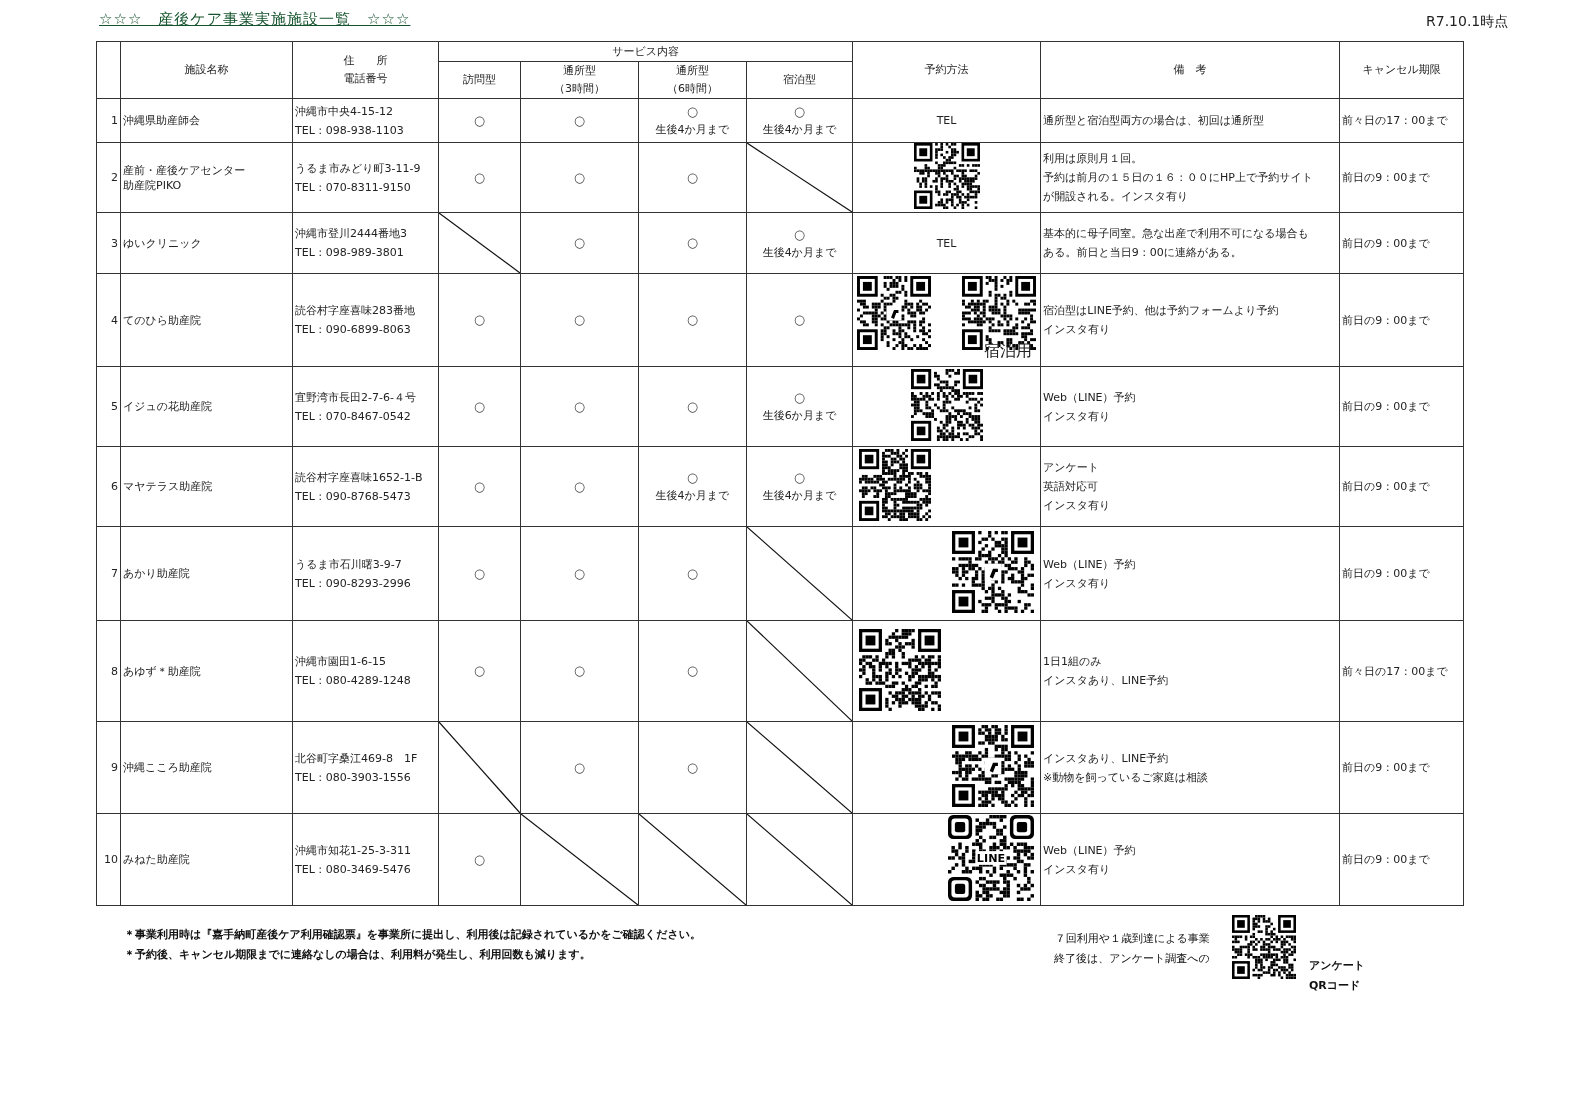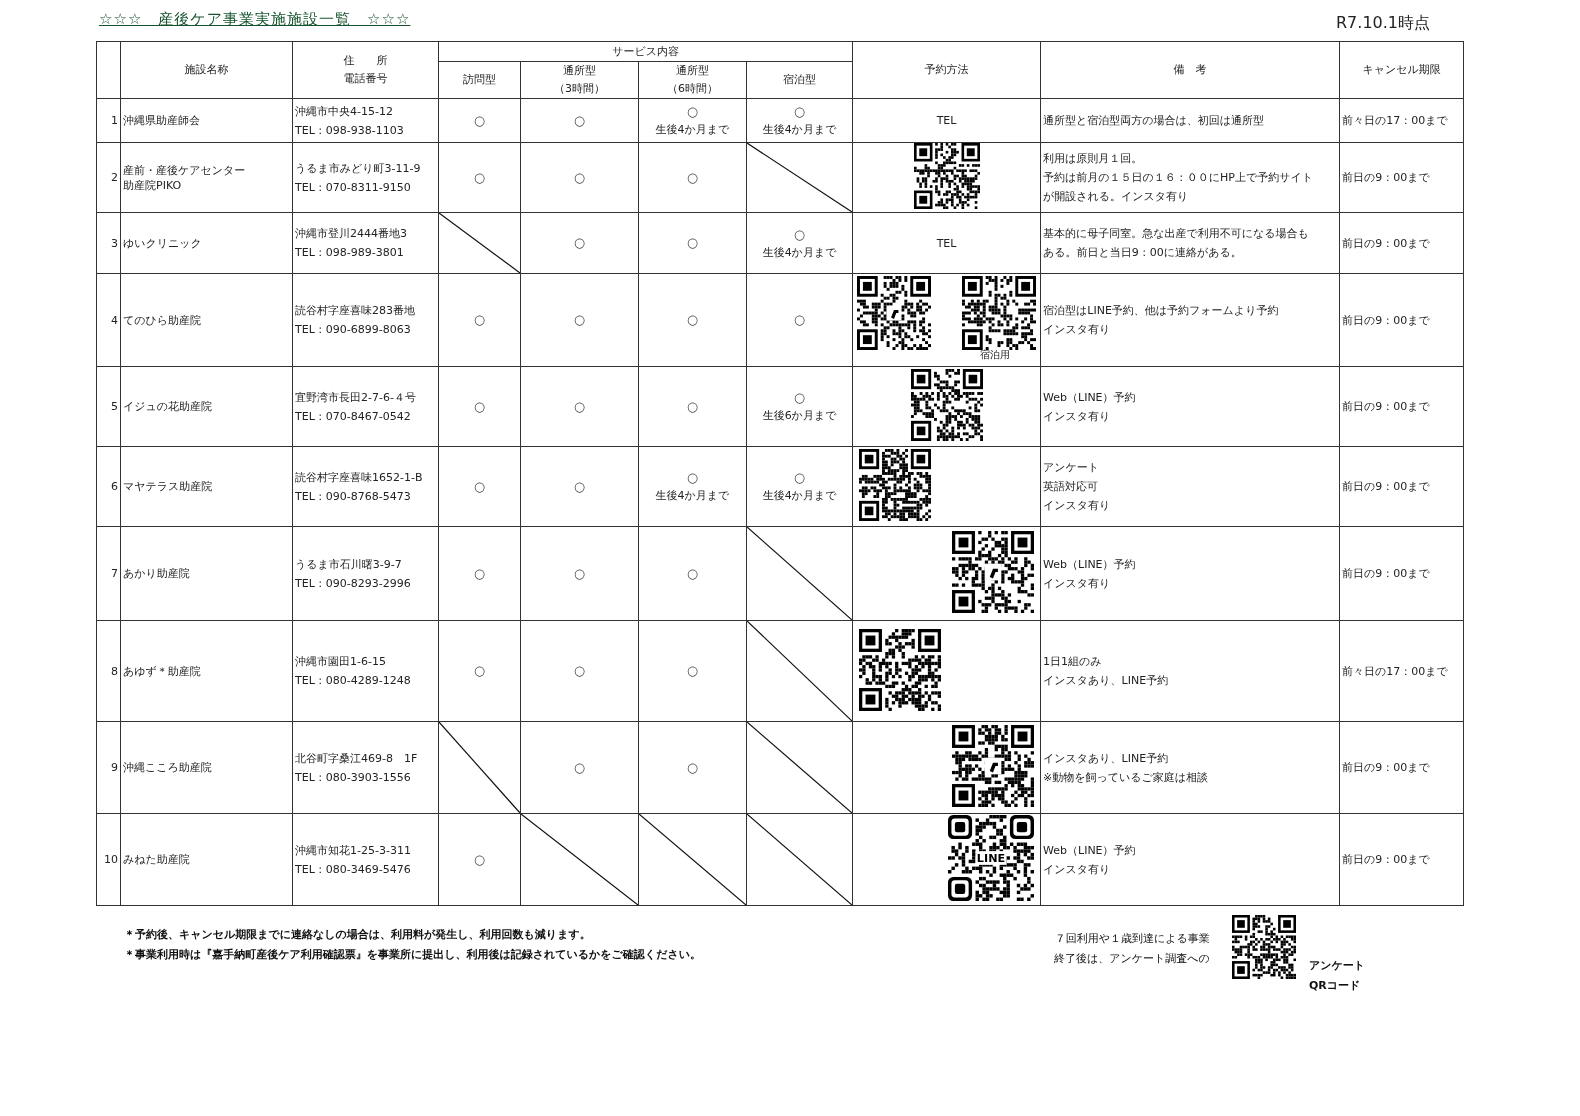--- a/index.html
+++ b/index.html
@@ -1,36 +1,36 @@
 <!DOCTYPE html>
 <html><head>
 <meta charset="utf-8">
 <style>
   html, body { margin:0; padding:0; background:#ffffff; }
   body { width:1580px; height:1116px; position:relative; overflow:hidden;
          font-family:"DejaVu Sans","Liberation Sans",sans-serif; color:#222; }
   .title { position:absolute; left:99px; top:10px; font-size:15px; text-decoration:underline; letter-spacing:1px; color:#14532d; }
-  .asof { position:absolute; left:1336px; top:13px; font-size:16px; color:#222; }
+  .asof { position:absolute; left:1426px; top:13px; font-size:14px; color:#222; }
   table.grid { position:absolute; left:96px; top:41px; border-collapse:collapse; table-layout:fixed; width:1368px; }
   table.grid td, table.grid th { border:1.3px solid #333; font-weight:normal; font-size:11px; padding:0; position:relative; }
   th { text-align:center; vertical-align:middle; line-height:18px; }
   td { vertical-align:middle; }
   td.no { text-align:right; padding-right:2px !important; font-size:11.5px; }
   td.name { padding-left:2px !important; font-size:11.5px; }
   td.addr { padding-left:2px !important; font-size:11px; line-height:19px; }
   td.svc { text-align:center; font-size:11px; line-height:17px; }
   td.method { text-align:center; font-size:11.5px; }
   td.notes { padding-left:2px !important; font-size:11px; line-height:19px; }
   td.cancel { padding-left:2px !important; font-size:11px; }
   .circle { display:inline-block; font-size:13px; color:#444; }
   .na { position:absolute; inset:0; }
   .na svg { width:100%; height:100%; display:block; }
   .qr { display:inline-block; background:#fff; position:relative; }
   .qr svg { display:block; }
-  .qr-label { position:absolute; right:26px; bottom:2px; font-size:10px; }
+  .qr-label { position:absolute; right:4px; bottom:2px; font-size:16px; }
   .notes-foot { position:absolute; left:124px; top:925px; font-size:11px; font-weight:bold; line-height:20px; color:#111; }
   .survey-text { position:absolute; left:1054px; top:929px; font-size:11px; font-weight:normal; line-height:20px; text-align:right; color:#111; }
   .survey-qr { position:absolute; left:1232px; top:915px; }
   .survey-label { position:absolute; left:1309px; top:930px; font-size:11px; font-weight:bold; line-height:20px; color:#111;margin-top:26px; }
 </style>
 </head>
 <body>
 
 <div class="title">☆☆☆　産後ケア事業実施施設一覧　☆☆☆</div>
 <div class="asof">R7.10.1時点</div>
@@ -2278,22 +2278,22 @@
         <td class="notes">
           <div>Web（LINE）予約</div>
           <div>インスタ有り</div>
         </td>
         <td class="cancel">前日の9：00まで</td>
       </tr>
     </tbody>
 </table>
 
 <div class="notes-foot">
+  <div>＊事業利用時は『嘉手納町産後ケア利用確認票』を事業所に提出し、利用後は記録されているかをご確認ください。</div>
   <div>＊予約後、キャンセル期限までに連絡なしの場合は、利用料が発生し、利用回数も減ります。</div>
-  <div>＊事業利用時は『嘉手納町産後ケア利用確認票』を事業所に提出し、利用後は記録されているかをご確認ください。</div>
 </div>
 <div class="survey-text">
   <div>７回利用や１歳到達による事業</div>
   <div>終了後は、アンケート調査への</div>
 </div>
 <div class="survey-qr" id="surveyqr"><svg width="64" height="64" viewBox="0 0 64 64">
       <rect x="23.04" y="0" width="2.56" height="2.56" fill="#000"></rect>
       <rect x="25.6" y="0" width="2.56" height="2.56" fill="#000"></rect>
       <rect x="28.16" y="0" width="2.56" height="2.56" fill="#000"></rect>
       <rect x="30.72" y="0" width="2.56" height="2.56" fill="#000"></rect>

